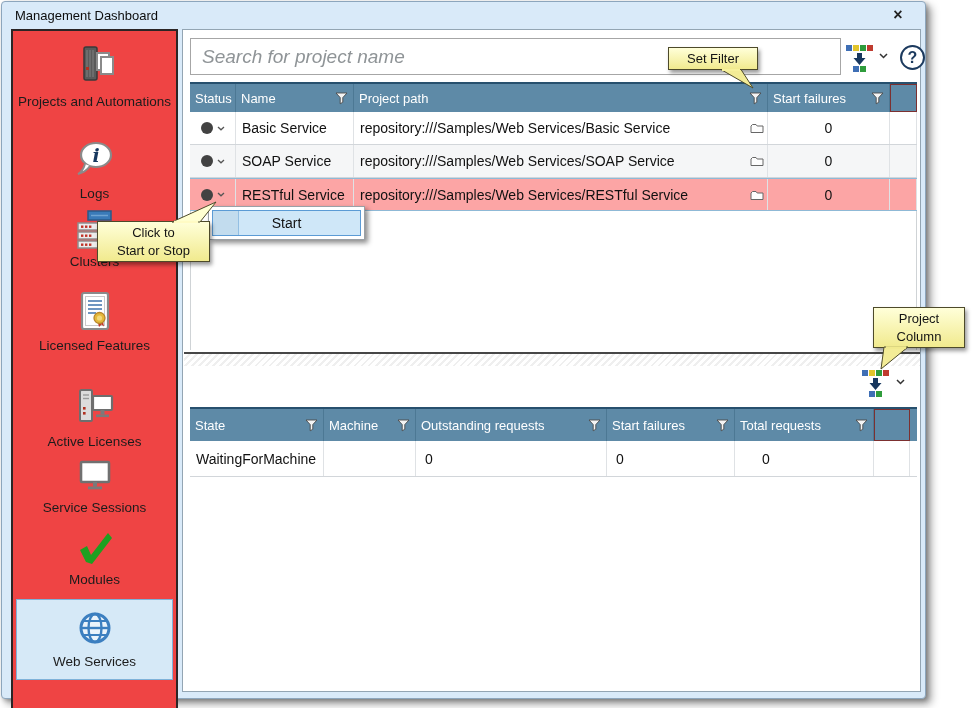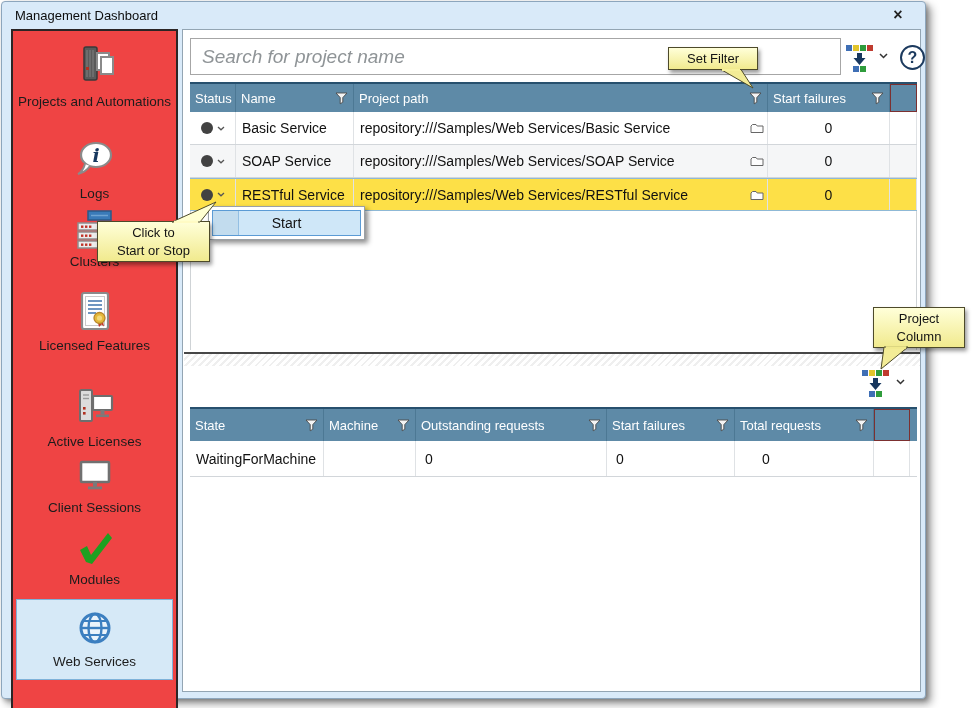--- a/index.html
+++ b/index.html
@@ -46,21 +46,21 @@
   .chev { position: absolute; cursor: pointer; }
   
   .grid { position: absolute; left: 7px; width: 727px; }
   .g-header { display: flex; background: #5e8aa7; border-top: 2px solid #27506e; }
   .g-hcell { color: #ffffff; font-size: 13px; display: flex; align-items: center;
     justify-content: space-between; padding: 0 5px 0 5px; border-right: 1px solid #4c7894; }
   .g-hcell .hl { white-space: nowrap; }
   .g-hcell:last-child { border: 1px solid #7c3030; }
   .g-row { display: flex; background: #fff; border-bottom: 1px solid #d2d6da; font-size: 14px; cursor: pointer; }
   .g-row.alt { background: #f5f6f7; }
-  .g-row.sel { background: #fde047; border-top: 1px solid #8fb9d6; border-bottom: 1px solid #8fb9d6; }
+  .g-row.sel { background: #fca5a5; border-top: 1px solid #8fb9d6; border-bottom: 1px solid #8fb9d6; }
   .g-cell { border-right: 1px solid #dfe2e5; display: flex; align-items: center;
     padding: 0 6px; position: relative; overflow: hidden; white-space: nowrap; }
   .g-cell.center { justify-content: center; }
   .grid1 .g-header { height: 30px; }
   .grid1 .g-row { height: 33px; }
   .grid1 .c0 { width: 46px; } .grid1 .c1 { width: 118px; } .grid1 .c2 { width: 414px; }
   .grid1 .c3 { width: 122px; } .grid1 .c4 { width: 27px; }
   .grid2 .g-header { height: 34px; }
   .grid2 .g-row { height: 36px; }
   .grid2 .c0 { width: 134px; gap: 24px; } .grid2 .c1 { width: 92px; } .grid2 .c2 { width: 191px; }
@@ -182,21 +182,21 @@
       </svg>
       <div class="side-label">Active Licenses</div>
     </div>
 
     <div class="side-item" style="top:428px;">
       <svg width="44" height="36" viewBox="0 0 44 36">
         <rect x="8" y="3" width="28" height="20" rx="1" fill="#ffffff" stroke="#707070" stroke-width="2.6"></rect>
         <rect x="20" y="23" width="4" height="4.5" fill="#7a7a7a"></rect>
         <rect x="15" y="27.5" width="14" height="2.8" fill="#7a7a7a"></rect>
       </svg>
-      <div class="side-label">Client Sessions</div>
+      <div class="side-label">Service Sessions</div>
     </div>
 
     <div class="side-item" style="top:500px;">
       <svg width="42" height="36" viewBox="0 0 42 36">
         <path d="M6,19 L13,15 L17,24 L34,2 L38,7 L18,33 L12,31 Z" fill="#1ea021"></path>
       </svg>
       <div class="side-label">Modules</div>
     </div>
 
     <div class="side-item selected" style="top:568px;">

